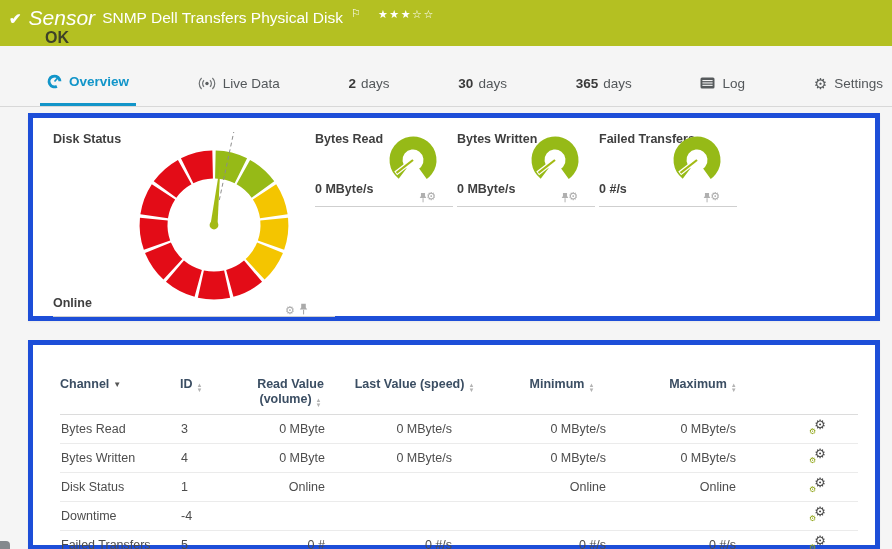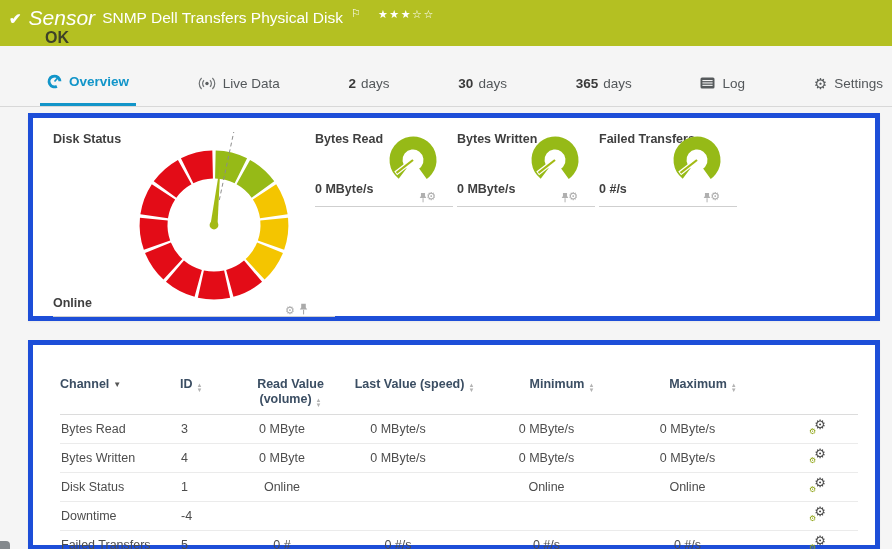--- a/index.html
+++ b/index.html
@@ -51,21 +51,21 @@
   .mini .mvalue{position:absolute;left:0;bottom:10px;font-size:12.5px;font-weight:bold;color:#3f3f3f;}
   .mini .micons{position:absolute;right:14px;bottom:4px;display:flex;gap:3px;align-items:center;}
 
   
   .tablepanel table{border-collapse:collapse;margin:14px 27px 0;width:798px;table-layout:fixed;
     font-size:12.5px;color:#4d4d4d;}
   .tablepanel th{color:#3b4e63;font-weight:bold;font-size:12.5px;text-align:left;
     padding:18px 0 6px;border-bottom:1px solid #dcdcdc;vertical-align:top;line-height:15px;}
   .tablepanel th.c{text-align:center;}
   .tablepanel td{height:26px;border-bottom:1px solid #ebebeb;vertical-align:middle;}
-  .tablepanel td.r{text-align:center;}
+  .tablepanel td.r{text-align:right;}
   .pr18{padding-right:18px;}.pr34{padding-right:34px;}.pr32{padding-right:32px;}
   .sort-desc{font-size:8px;color:#555;margin-left:4px;vertical-align:1px;cursor:pointer;}
   .sort-both{display:inline-flex;flex-direction:column;font-size:6px;line-height:5px;
     color:#b3b3b3;margin-left:4px;vertical-align:1px;cursor:pointer;}
   .rowgears{position:relative;display:inline-block;width:17px;height:15px;margin-left:40px;cursor:pointer;}
   .rowgears .gbig{position:absolute;right:0;top:-2px;font-size:13px;color:#4a4a4a;line-height:1;}
   .rowgears .gsmall{position:absolute;left:0;bottom:-1px;font-size:8px;color:#8ea315;line-height:1;}
 
   .corner-chip{position:absolute;left:0;bottom:0;width:10px;height:8px;background:#84898d;border-radius:0 4px 0 0;}
 </style>

